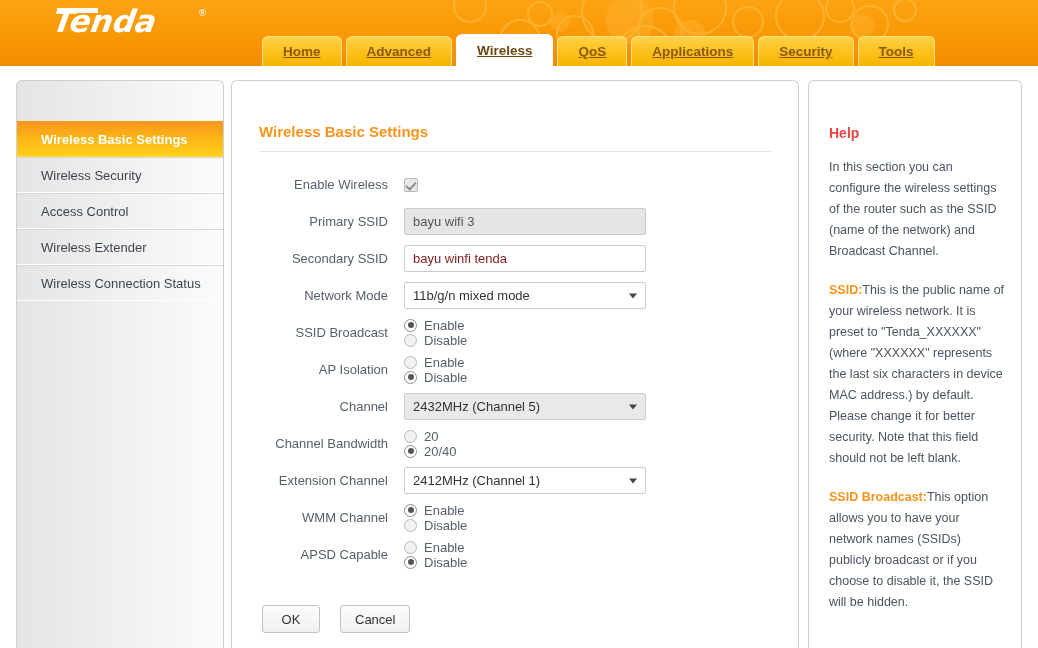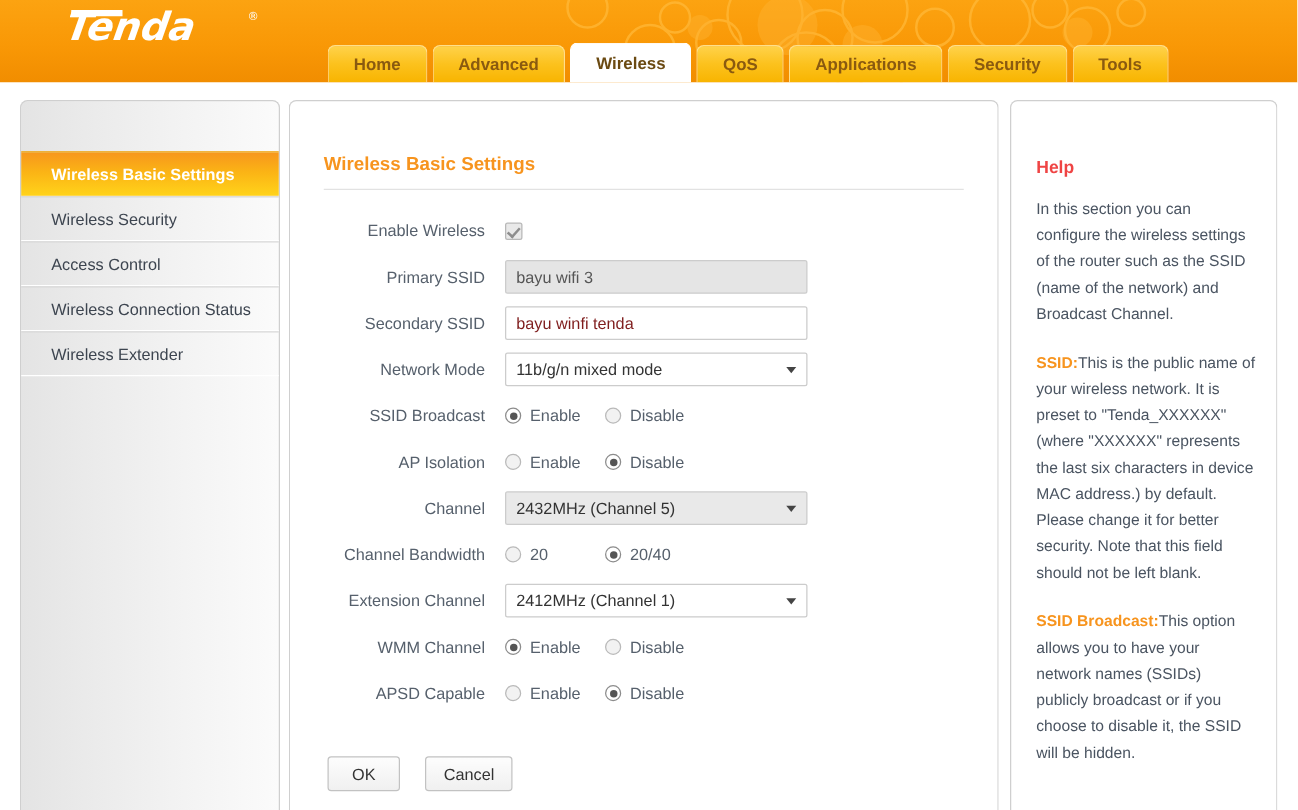--- a/index.html
+++ b/index.html
@@ -49,20 +49,21 @@
     background: linear-gradient(180deg, #ffd24a 0%, #fcc21e 48%, #f8b400 100%);
     border-radius: 6px 6px 0 0;
     border: 1px solid #ffdf8a;
     border-bottom: none;
     color: #8a5a10;
     font-size: 13.5px;
     font-weight: bold;
     white-space: nowrap;
     cursor: pointer;
     line-height: 1;
+    text-decoration: underline;
   }
   .tab.active {
     background: #ffffff;
     border-color: #ffffff;
     color: #6b4a12;
     height: 32px;
   }
 
   
   .page {
@@ -192,20 +193,21 @@
     width: 0; height: 0;
     border-left: 4px solid transparent;
     border-right: 4px solid transparent;
     border-top: 5px solid #444444;
   }
 
   
   .radio-group {
     display: flex;
     align-items: center;
+    flex-direction: column;
   }
   .radio-opt {
     display: flex;
     align-items: center;
     cursor: pointer;
     font-size: 13px;
     color: #56606c;
     white-space: nowrap;
   }
   .radio-opt.w1 { width: 80px; }
@@ -379,24 +381,24 @@
     <div class="menu-item active">
       <span>Wireless Basic Settings</span>
     </div>
     <div class="menu-item">
       <span>Wireless Security</span>
     </div>
     <div class="menu-item">
       <span>Access Control</span>
     </div>
     <div class="menu-item">
+      <span>Wireless Extender</span>
+    </div>
+    <div class="menu-item">
       <span>Wireless Connection Status</span>
-    </div>
-    <div class="menu-item">
-      <span>Wireless Extender</span>
     </div>
   </div>
 
   <div class="main-panel">
     <div class="panel-title">Wireless Basic Settings</div>
     <div class="title-rule"></div>
 
     <div class="form">
 
       <div class="form-row">

